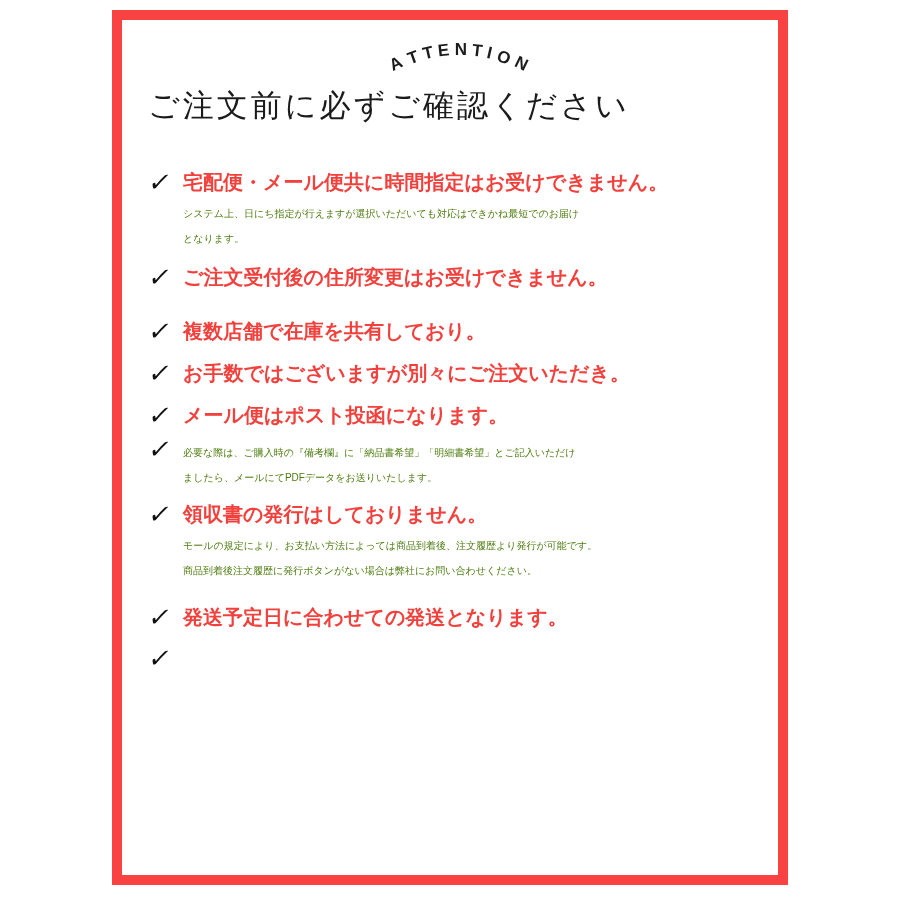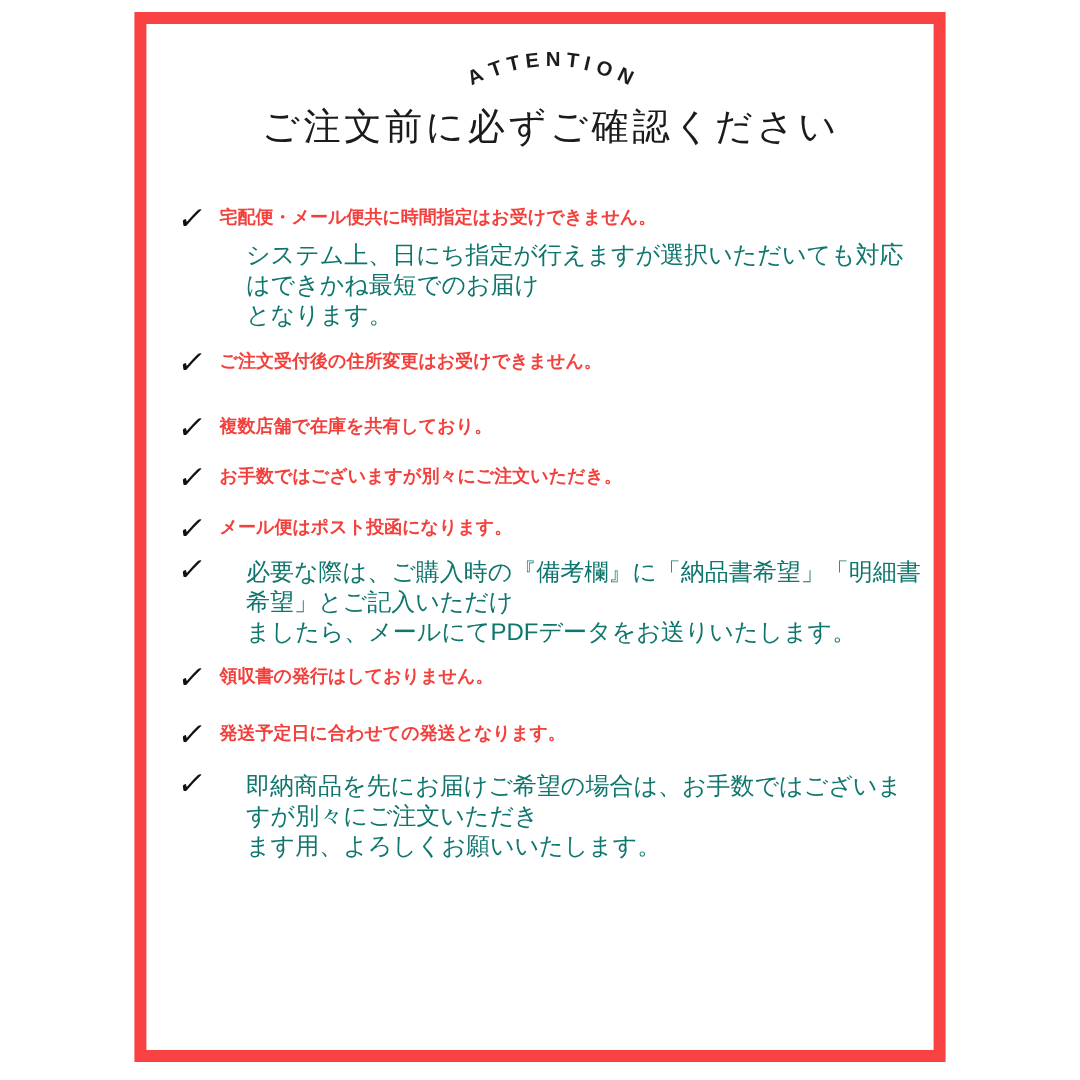--- a/index.html
+++ b/index.html
@@ -38,21 +38,20 @@
     color: #1c1c1c;
     letter-spacing: 0;
     white-space: nowrap;
   }
   .arc span {
     display: inline-block;
     margin: 0 2.5px;
     transform-origin: 50% 50%;
   }
   .page-title {
-    text-align: center;
     font-family: "Liberation Serif", "DejaVu Serif", serif;
     font-size: 31px;
     line-height: 44px;
     letter-spacing: 3px;
     color: #1b1b1b;
     white-space: nowrap;
   }
   
   .item {
     display: flex;
@@ -72,34 +71,33 @@
     flex: 0 0 24px;
     font-size: 26px;
     line-height: 28px;
     color: #111111;
     transform: skewX(-12deg);
     font-weight: 400;
     text-align: center;
   }
   .item-text { flex: 1; min-width: 0; }
   .item-head {
-    font-size: 15px;
+    font-size: 20px;
     font-weight: bold;
     line-height: 28px;
     color: #f2413d;
     white-space: pre-line;
     letter-spacing: 0;
   }
   .item-body {
     margin-top: 5px;
-    font-size: 20px;
+    font-size: 10px;
     line-height: 25px;
-    color: #0f766e;
+    color: #4d7c0f;
     white-space: pre-line;
-    margin-left: 22px;
   }
   .item-body:empty { display: none; }
 </style>
 </head>
 <body>
 
 <div class="canvas">
   <div class="sheet">
     <div class="arc"><span style="transform: translateY(14px) rotate(-26deg);">A</span><span style="transform: translateY(8px) rotate(-19.5deg);">T</span><span style="transform: translateY(3.5px) rotate(-13deg);">T</span><span style="transform: translateY(1px) rotate(-6.5deg);">E</span><span style="transform: translateY(0px) rotate(0deg);">N</span><span style="transform: translateY(1px) rotate(6.5deg);">T</span><span style="transform: translateY(3.5px) rotate(13deg);">I</span><span style="transform: translateY(8px) rotate(19.5deg);">O</span><span style="transform: translateY(14px) rotate(26deg);">N</span></div>
     <div class="page-title">ご注文前に必ずご確認ください</div>
@@ -149,33 +147,33 @@
     <div class="item-text">
       <div class="item-body">必要な際は、ご購入時の『備考欄』に「納品書希望」「明細書希望」とご記入いただけ
 ましたら、メールにてPDFデータをお送りいたします。</div>
     </div>
   </div>
 
   <div class="item">
     <span class="check">✓</span>
     <div class="item-text">
       <div class="item-head">領収書の発行はしておりません。</div>
+      <div class="item-body">モールの規定により、お支払い方法によっては商品到着後、注文履歴より発行が可能です。
+商品到着後注文履歴に発行ボタンがない場合は弊社にお問い合わせください。</div>
     </div>
   </div>
 
   <div class="item">
     <span class="check">✓</span>
     <div class="item-text">
       <div class="item-head">発送予定日に合わせての発送となります。</div>
 
     </div>
   </div>
 
   <div class="item">
     <span class="check">✓</span>
     <div class="item-text">
-      <div class="item-body">即納商品を先にお届けご希望の場合は、お手数ではございますが別々にご注文いただき
-ます用、よろしくお願いいたします。</div>
     </div>
   </div>
 </div>
   </div>
 </div>
 
 </body></html>

